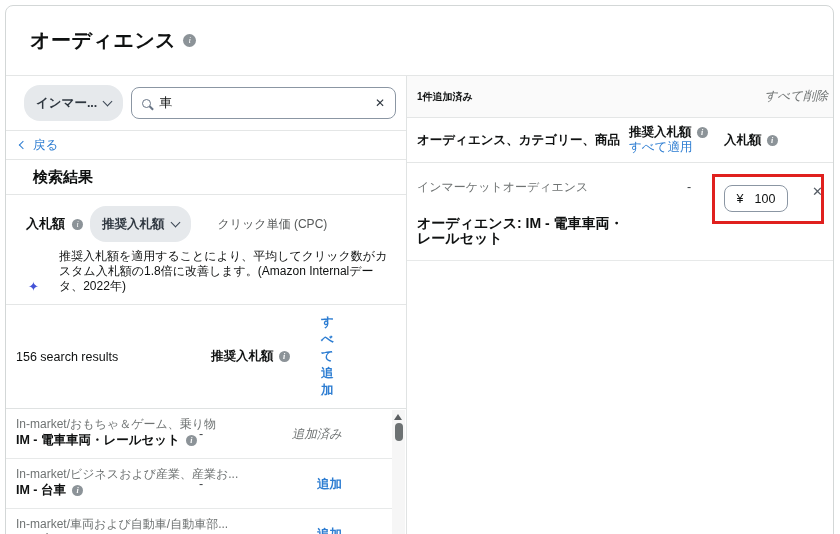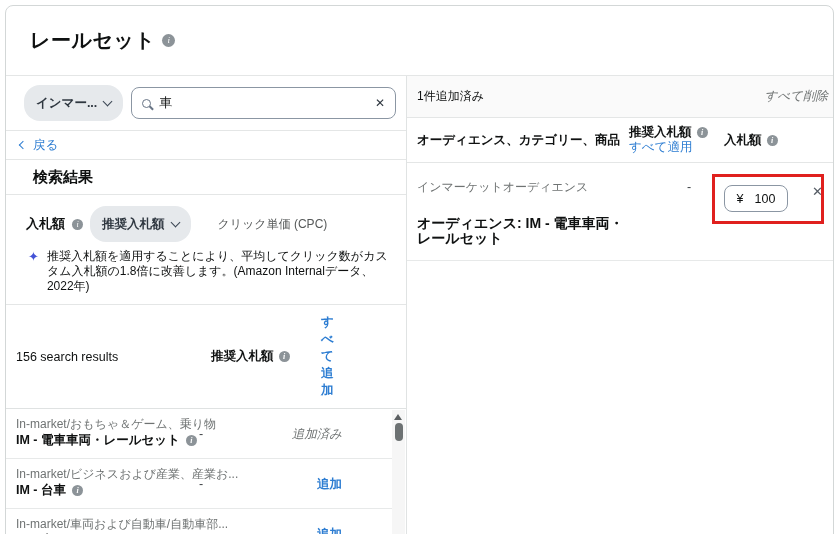--- a/index.html
+++ b/index.html
@@ -54,21 +54,21 @@
   
   .back-row { height: 29px; padding: 0 14px; display: flex; align-items: center; border-bottom: 1px solid #e4e6e6; }
   .back-link { color: #2d7dd2; font-size: 12.5px; display: inline-flex; align-items: center; gap: 7px; cursor: pointer; }
   .chev-left { display: inline-block; width: 6px; height: 6px; border-left: 1.8px solid #2d7dd2; border-bottom: 1.8px solid #2d7dd2; transform: rotate(45deg); }
   .results-heading { height: 35px; padding: 0 14px 0 27px; display: flex; align-items: center; font-size: 15px; font-weight: 700; border-bottom: 1px solid #e4e6e6; }
 
   
   .bid-row { padding: 11px 14px 3px 20px; display: flex; align-items: center; gap: 7px; }
   .bid-label { font-weight: 700; font-size: 13px; }
   .cpc-note { color: #565959; font-size: 12px; margin-left: 20px; }
-  .tip-row { padding: 4px 14px 10px 22px; display: flex; gap: 8px; border-bottom: 1px solid #e4e6e6; }
+  .tip-row { padding: 4px 14px 10px 22px; display: flex; gap: 20px; border-bottom: 1px solid #e4e6e6; align-items: flex-end; }
   .sparkle { color: #4453d6; font-size: 13px; line-height: 15px; flex: none; }
   .sparkle::after { content: "✦"; }
   .tip-text { font-size: 12px; line-height: 15px; color: #0f1111; width: 358px; }
 
   
   .results-header { display: grid; grid-template-columns: 195px 110px 1fr; align-items: center; padding: 9px 62px 9px 10px; border-bottom: 1px solid #dfe2e2; }
   .results-count { font-size: 12.5px; }
   .col-bid-label { font-weight: 700; display: inline-flex; align-items: center; gap: 5px; }
   .add-all { color: #2d7dd2; font-weight: 700; justify-self: end; cursor: pointer; }
 
@@ -81,21 +81,21 @@
   .row-action { position: absolute; right: 50px; top: 50%; transform: translateY(-50%); }
   .row-action.add { color: #2d7dd2; font-weight: 700; cursor: pointer; }
   .row-action.added { color: #6f7373; font-style: italic; }
 
   .scrollbar { position: absolute; right: 1px; top: 1px; bottom: 0; width: 13px; background: #f6f6f6; }
   .scroll-up { position: absolute; top: 4px; left: 2px; width: 0; height: 0; border-left: 4.5px solid transparent; border-right: 4.5px solid transparent; border-bottom: 6px solid #5c6062; }
   .scroll-thumb { position: absolute; top: 13px; left: 2.5px; width: 8px; height: 18px; background: #6d7273; border-radius: 4px; }
 
   
   .added-header { height: 42px; background: #fafafa; border-bottom: 1px solid #e4e6e6; display: flex; align-items: center; justify-content: space-between; padding: 0 19px 0 10px; }
-  .added-count { font-weight: 400; font-size: 12px; text-align: right; }
+  .added-count { font-weight: 700; font-size: 10px; text-align: right; }
   .delete-all { color: #6f7373; font-style: italic; font-size: 12.5px; cursor: pointer; }
 
   .added-cols { display: grid; grid-template-columns: 212px 95px 88px 1fr; padding: 7px 8px 7px 10px; border-bottom: 1px solid #e4e6e6; align-items: center; }
   .added-cols .col-audience { font-weight: 700; }
   .added-cols .col-sugbid { line-height: 15px; }
   .sug-label { font-weight: 700; display: inline-flex; align-items: center; gap: 5px; }
   .apply-all { color: #2d7dd2; cursor: pointer; }
   .col-bidhdr { font-weight: 700; display: inline-flex; align-items: center; gap: 5px; }
 
   .added-row { display: grid; grid-template-columns: 212px 95px 88px 1fr; padding: 17px 8px 14px 10px; align-items: start; border-bottom: 1px solid #e7e9e9; margin-right: 8px; }
@@ -112,21 +112,21 @@
 
   .remove-x { justify-self: end; margin-right: 8px; margin-top: 4px; color: #545b64; font-size: 13px; font-weight: 700; cursor: pointer; }
   .remove-x::after { content: "✕"; }
 </style>
 </head>
 <body>
 
 <div class="card">
 
   <div class="card-header">
-    <span class="page-title">レールセット</span>
+    <span class="page-title">オーディエンス</span>
     <span class="info-i lg"></span>
   </div>
 
   <div class="panels">
 
     <div class="left-panel">
 
       <div class="search-row">
         <span class="pill">
           <span>インマー...</span>

